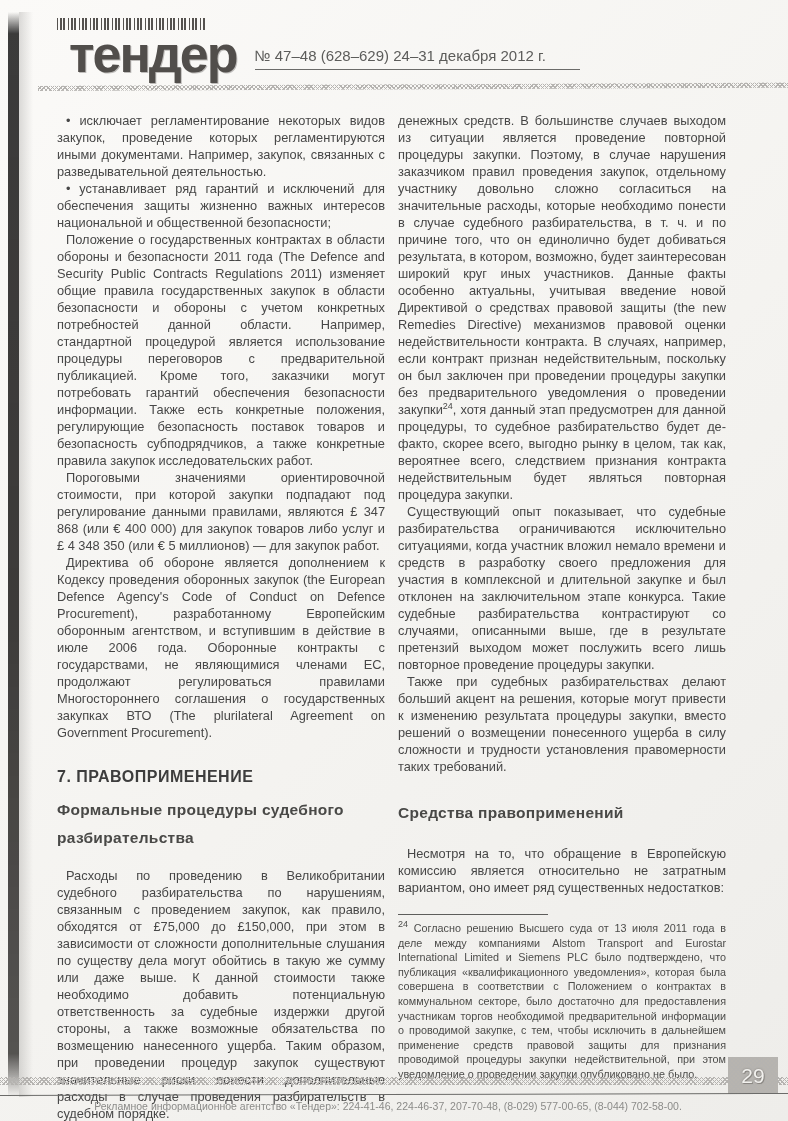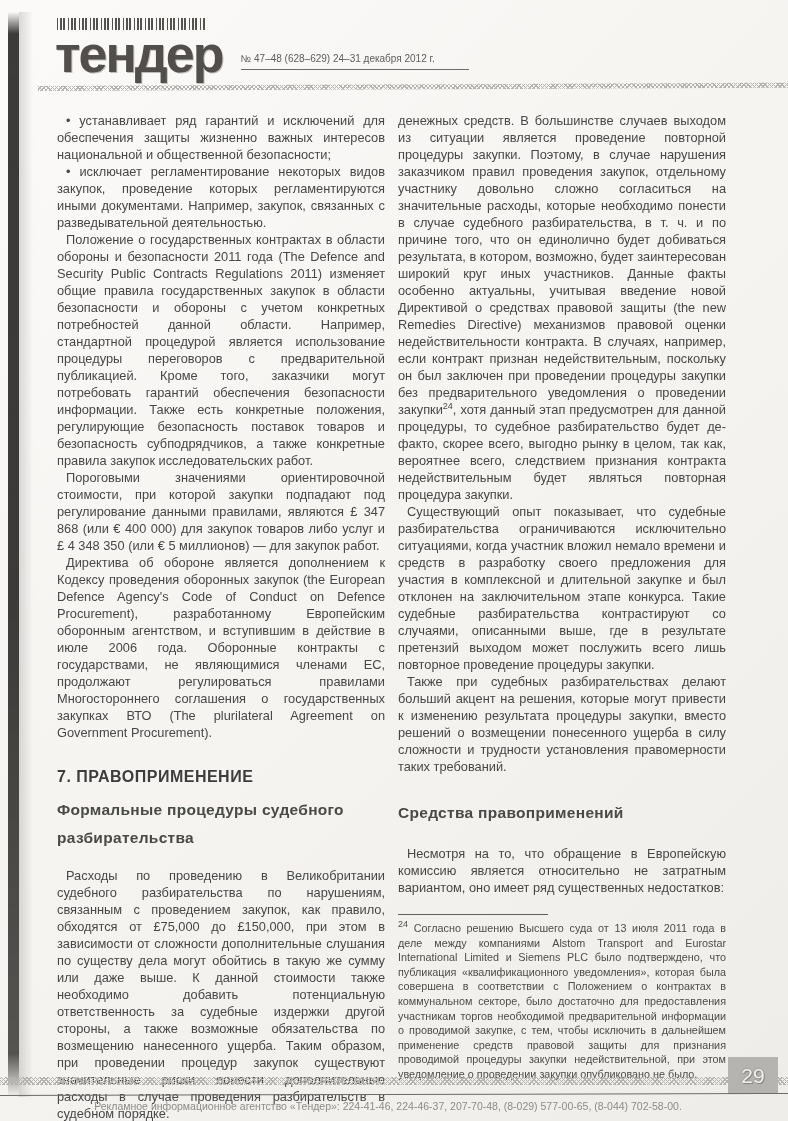--- a/index.html
+++ b/index.html
@@ -17,22 +17,22 @@
       repeating-linear-gradient(-45deg,#b5b3b0 0 1px,transparent 1px 3px);}
   .divider-top{position:absolute;top:86px;left:38px;right:0;height:5px;transform:rotate(-.25deg);transform-origin:left center;}
   .band-bottom{position:absolute;top:1077px;left:0;right:0;height:8px;}
   .rule-bottom{position:absolute;top:1094px;left:0;right:0;border-top:1.5px solid #6b6b69;transform:rotate(-.15deg);}
   
   .masthead{position:absolute;top:18px;left:55px;right:60px;display:flex;align-items:flex-end;gap:18px;}
   .logo-block{display:flex;flex-direction:column;}
   .barcode{width:148px;height:12px;margin-left:2px;margin-bottom:1px;
     background:repeating-linear-gradient(90deg,#55524f 0 1px,transparent 1px 3px,#55524f 3px 5px,transparent 5px 6px,#55524f 6px 8px,transparent 8px 11px);}
   .logo-text{font-size:52px;line-height:46px;font-weight:bold;letter-spacing:-2px;color:#514e4b;
-    text-shadow:1px 1px 0 rgba(81,78,75,.35);}
-  .issue-line{font-size:10px;color:#5c5c5a;padding:0 34px 5px 0;margin-bottom:7px;border-bottom:1.5px solid #6b6b69;white-space:nowrap;}
+    text-shadow:1px 1px 0 rgba(81,78,75,.35);margin-left:14px;}
+  .issue-line{font-size:15px;color:#5c5c5a;padding:0 34px 5px 0;margin-bottom:7px;border-bottom:1.5px solid #6b6b69;white-space:nowrap;}
   
   .content{position:absolute;top:112px;left:57px;width:669px;display:flex;gap:13px;color:#474747;}
   .col{width:328px;font-size:12.8px;line-height:17px;text-align:justify;}
   .para{margin:0;text-indent:9px;}
   .para.no-indent{text-indent:0;}
   .section-heading{font-size:16px;font-weight:bold;letter-spacing:.5px;color:#3d3d3d;margin:27px 0 11px;text-indent:0;text-align:left;}
   .subheading{font-size:15.5px;font-weight:bold;line-height:28px;letter-spacing:.3px;color:#49494 7;color:#494947;margin:6px 0 15px;text-indent:0;text-align:left;}
   .subheading.mt{margin:24px 0 18px;}
   sup{font-size:9px;line-height:0;vertical-align:super;}
   .footnote-block{margin-top:18px;}
@@ -58,22 +58,22 @@
       <div class="logo-text">тендер</div>
     </div>
     <div class="issue-line">№ 47–48 (628–629) 24–31 декабря 2012 г.</div>
   </div>
 
   <div class="divider-top hatch"></div>
 
   <div class="content">
 
     <div class="col">
+      <p class="para">• исключает регламентирование некоторых видов закупок, проведение которых регламентируются иными документами. Например, закупок, связанных с разведывательной деятельностью.</p>
       <p class="para">• устанавливает ряд гарантий и исключений для обеспечения защиты жизненно важных интересов национальной и общественной безопасности;</p>
-      <p class="para">• исключает регламентирование некоторых видов закупок, проведение которых регламентируются иными документами. Например, закупок, связанных с разведывательной деятельностью.</p>
       <p class="para">Положение о государственных контрактах в области обороны и безопасности 2011 года (The Defence and Security Public Contracts Regulations 2011) изменяет общие правила государственных закупок в области безопасности и обороны с учетом конкретных потребностей данной области. Например, стандартной процедурой является использование процедуры переговоров с предварительной публикацией. Кроме того, заказчики могут потребовать гарантий обеспечения безопасности информации. Также есть конкретные положения, регулирующие безопасность поставок товаров и безопасность субподрядчиков, а также конкретные правила закупок исследовательских работ.</p>
       <p class="para">Пороговыми значениями ориентировочной стоимости, при которой закупки подпадают под регулирование данными правилами, являются £ 347 868 (или € 400 000) для закупок товаров либо услуг и £ 4 348 350 (или € 5 миллионов) — для закупок работ.</p>
       <p class="para">Директива об обороне является дополнением к Кодексу проведения оборонных закупок (the European Defence Agency's Code of Conduct on Defence Procurement), разработанному Европейским оборонным агентством, и вступившим в действие в июле 2006 года. Оборонные контракты с государствами, не являющимися членами ЕС, продолжают регулироваться правилами Многостороннего соглашения о государственных закупках ВТО (The plurilateral Agreement on Government Procurement).</p>
       <h2 class="section-heading">7. ПРАВОПРИМЕНЕНИЕ</h2>
       <h3 class="subheading">Формальные процедуры судебного разбирательства</h3>
       <p class="para">Расходы по проведению в Великобритании судебного разбирательства по нарушениям, связанным с проведением закупок, как правило, обходятся от £75,000 до £150,000, при этом в зависимости от сложности дополнительные слушания по существу дела могут обойтись в такую же сумму или даже выше. К данной стоимости также необходимо добавить потенциальную ответственность за судебные издержки другой стороны, а также возможные обязательства по возмещению нанесенного ущерба. Таким образом, при проведении процедур закупок существуют значительные риски понести дополнительные расходы в случае проведения разбирательств в судебном порядке.</p>
       <p class="para">Во многих случаях, когда имеет место нарушение правил проведения закупок, ни одна из сторон не считает целесообразным прибегать к судебным разбирательствам исходя из потенциальных временных затрат, а также затрат</p>
     </div>
 
     <div class="col">

